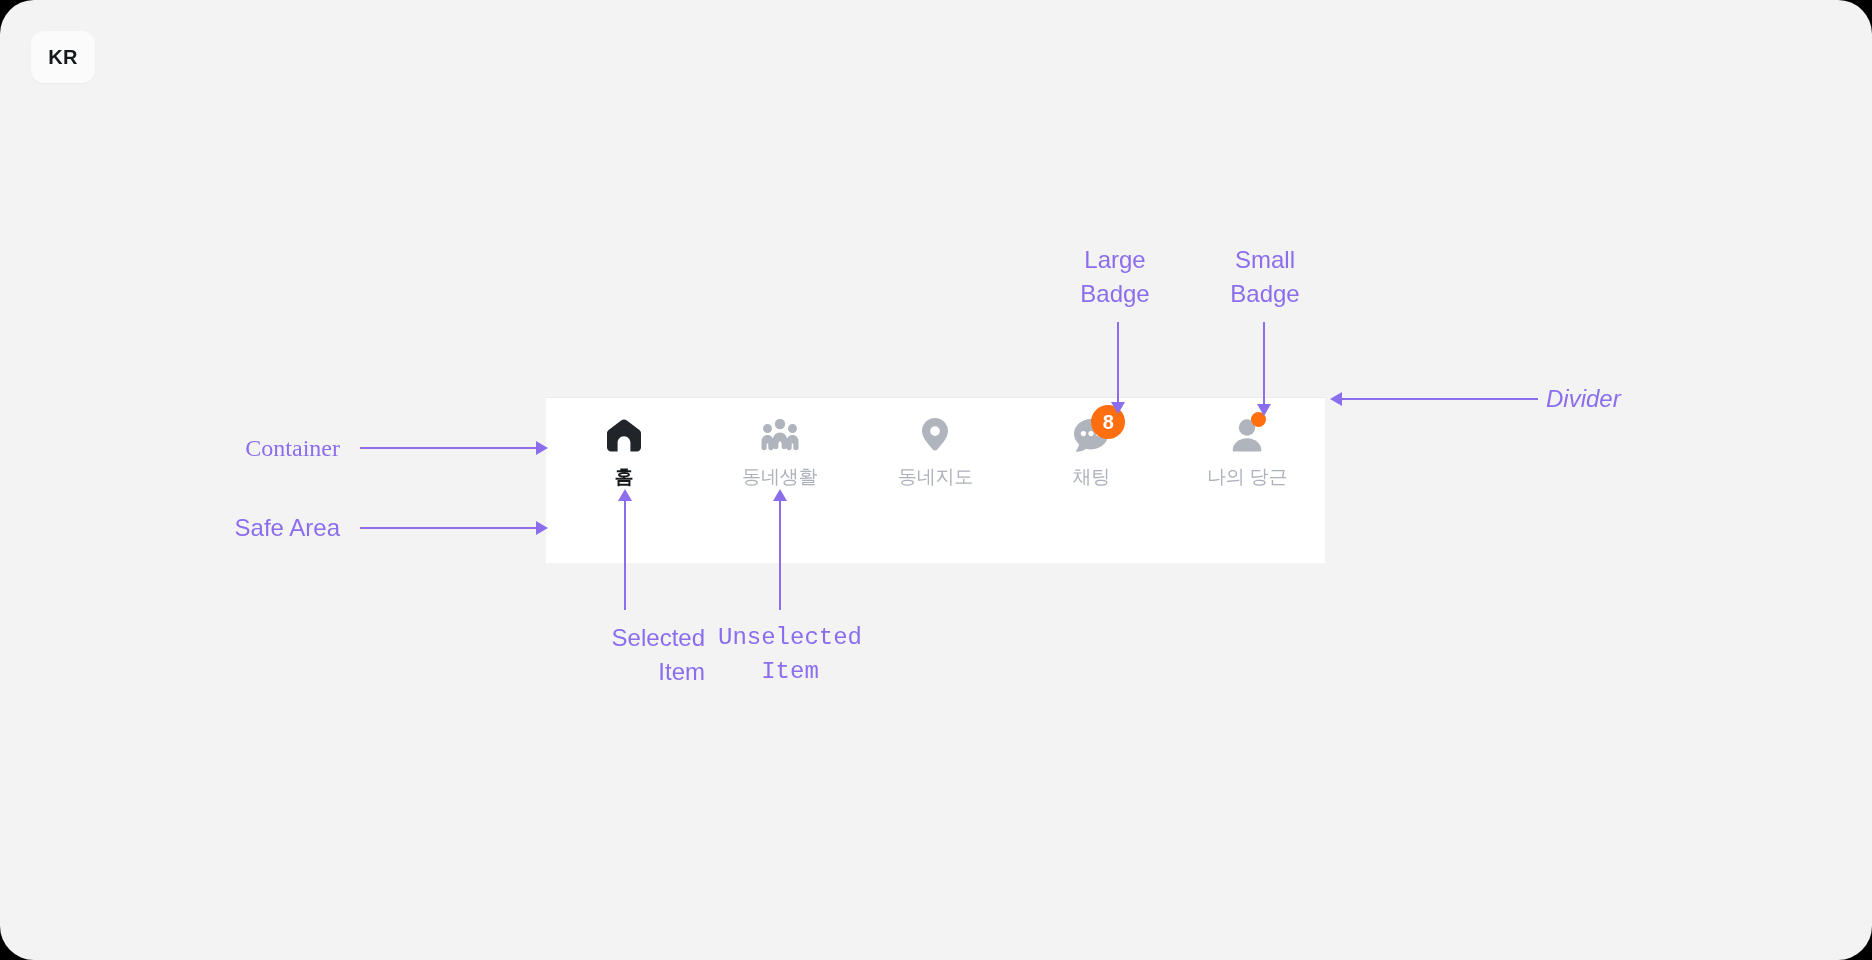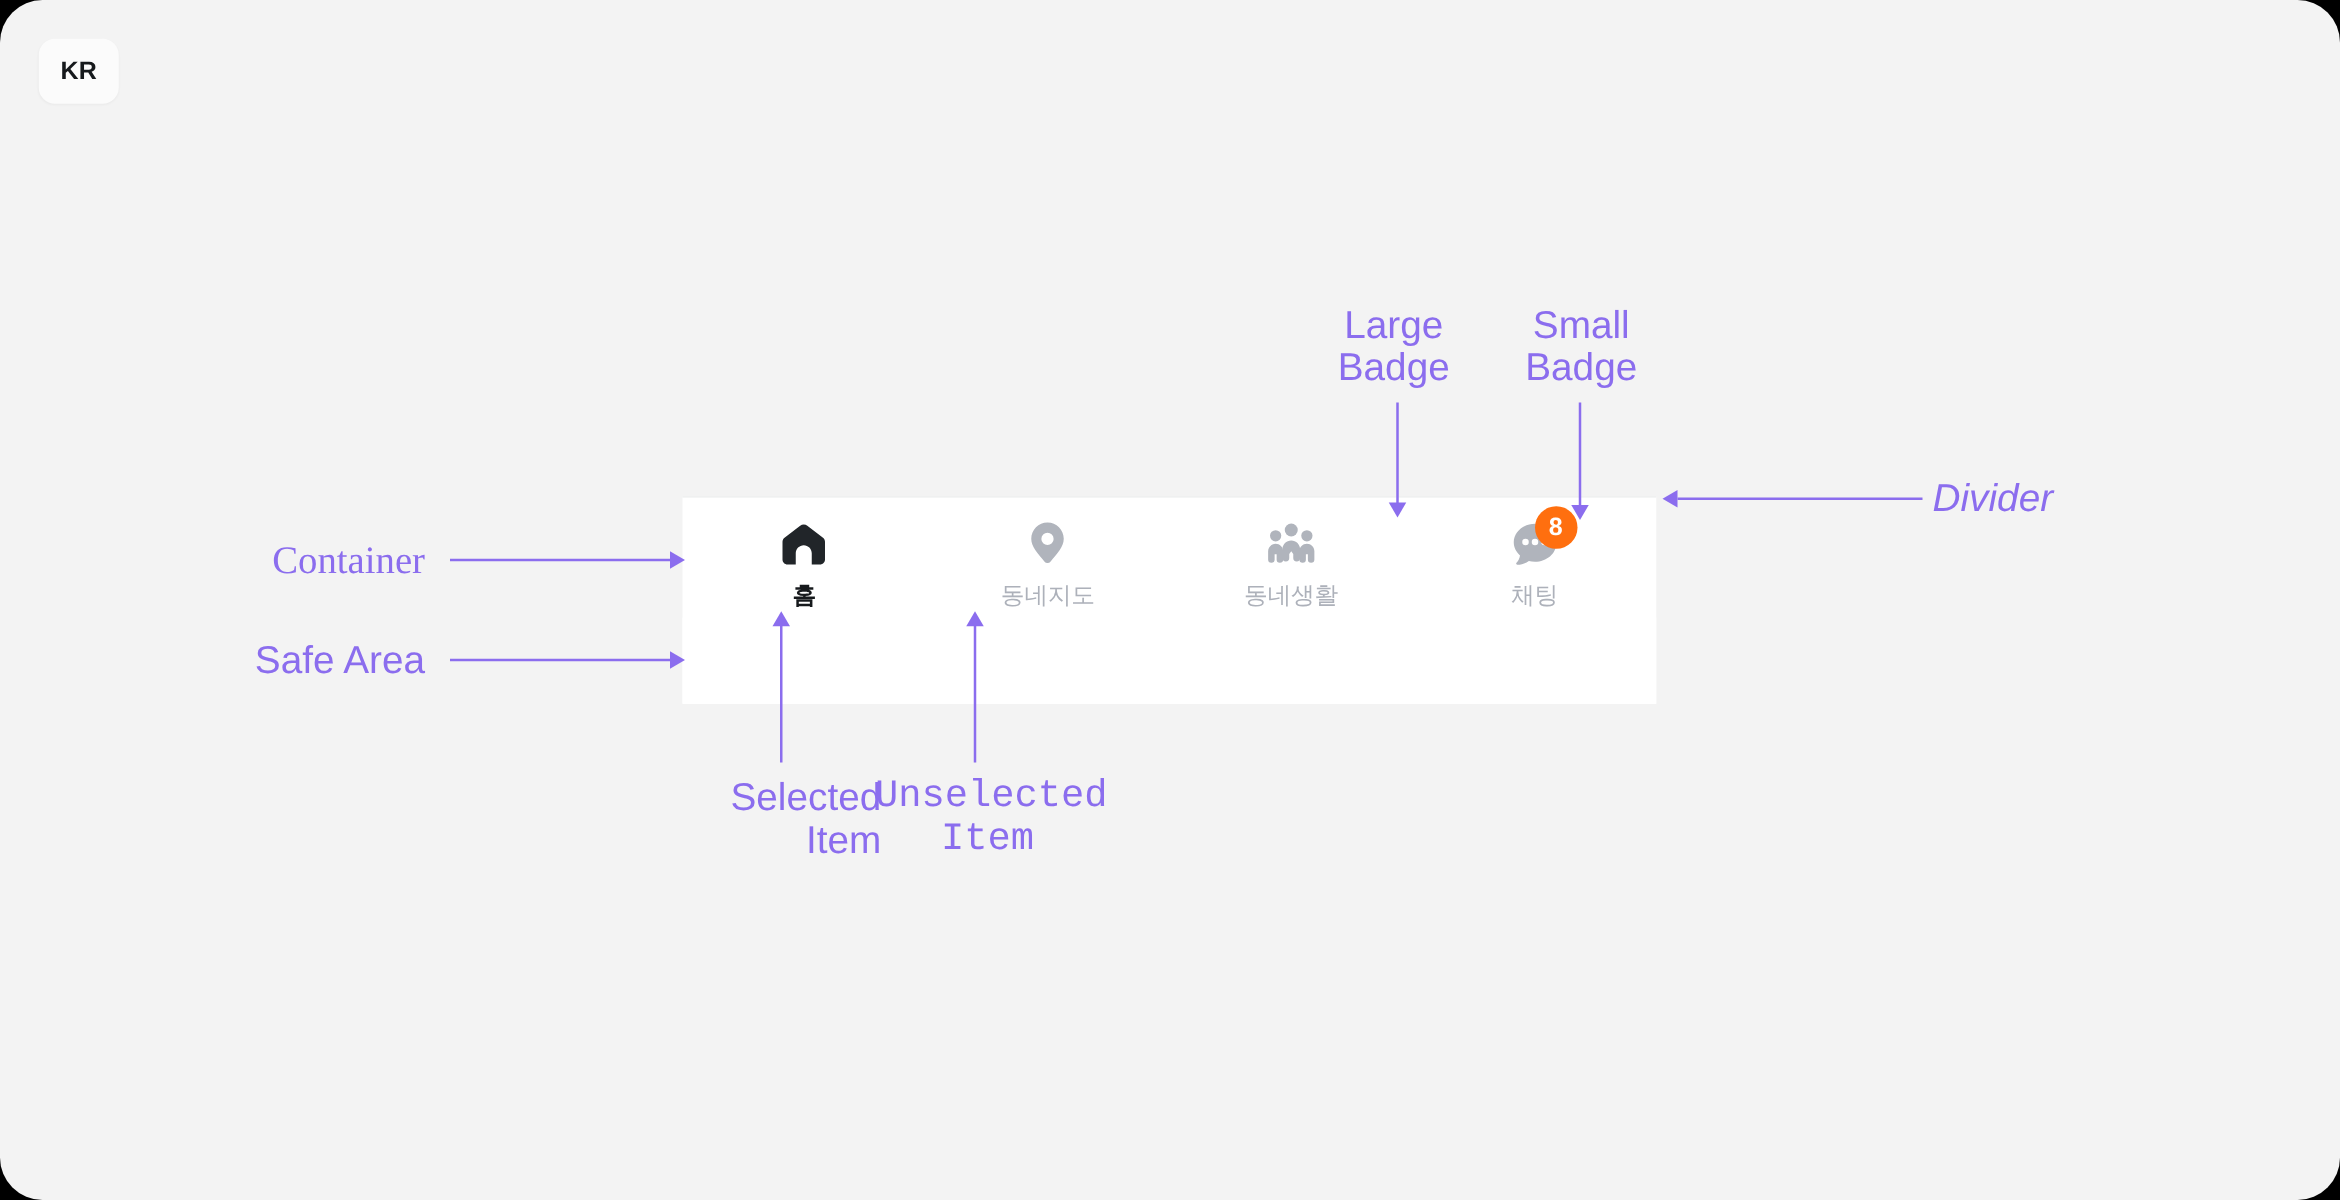--- a/index.html
+++ b/index.html
@@ -134,21 +134,21 @@
     width: 15px;
     height: 15px;
     border-radius: 50%;
     background: #ff6f0f;
   }
 
   
   .anno-label {
     position: absolute;
     color: #8b6dee;
-    font-size: 31px;
+    font-size: 24px;
     line-height: 34px;
     white-space: pre-line;
   }
   .anno-line {
     position: absolute;
     background: #8b6dee;
   }
   .anno-line.h { height: 2px; }
   .anno-line.v { width: 2px; }
   .anno-arrow {
@@ -200,53 +200,63 @@
           <svg width="48" height="48" viewBox="0 0 48 48" aria-hidden="true">
             <path d="M24 8.5c-1.05 0-2.02.38-2.86 1.02L8.6 19.1C7.6 19.9 7 21.1 7 22.4v14.1c0 2.2 1.8 4 4 4h6.6V31.6c0-3.5 2.85-6.4 6.4-6.4s6.4 2.9 6.4 6.4v8.9H37c2.2 0 4-1.8 4-4V22.4c0-1.3-.6-2.5-1.6-3.3l-12.54-9.58A4.67 4.67 0 0 0 24 8.5z" fill="#212529"></path>
           </svg>
         </div>
         <div class="nav-label">홈</div>
       </div>
 
       <div class="nav-item">
         <div class="nav-icon-wrap">
           <svg width="48" height="48" viewBox="0 0 48 48" aria-hidden="true">
-            <path d="M24 7c-7.2 0-13 5.8-13 13 0 3.1 1.3 6.1 3.2 8.9 2.2 3.3 5.1 6.4 7.3 9.3a3.1 3.1 0 0 0 5 0c2.2-2.9 5.1-6 7.3-9.3 1.9-2.8 3.2-5.8 3.2-8.9 0-7.2-5.8-13-13-13zm0 8.2a4.9 4.9 0 1 1 0 9.8 4.9 4.9 0 0 1 0-9.8z" fill="#b0b4bc"></path>
-          </svg>
-        </div>
-        <div class="nav-label">동네지도</div>
-      </div>
-
-      <div class="nav-item">
-        <div class="nav-icon-wrap">
-          <svg width="48" height="48" viewBox="0 0 48 48" aria-hidden="true">
             <circle cx="24" cy="13" r="5.2" fill="#b0b4bc"></circle>
             <circle cx="11.5" cy="17.6" r="4.5" fill="#b0b4bc"></circle>
             <circle cx="36.5" cy="17.6" r="4.5" fill="#b0b4bc"></circle>
             <path d="M11.5 24c-3.3 0-6 2.7-6 6v6.6a2.6 2.6 0 0 0 5.2 0v-4.2h1.6v4.2a2.6 2.6 0 0 0 5.2 0V30c0-3.3-2.7-6-6-6z" fill="#b0b4bc"></path>
             <path d="M36.5 24c-3.3 0-6 2.7-6 6v6.6a2.6 2.6 0 0 0 5.2 0v-4.2h1.6v4.2a2.6 2.6 0 0 0 5.2 0V30c0-3.3-2.7-6-6-6z" fill="#b0b4bc"></path>
             <path d="M24 21.4c-3.9 0-7.1 3.2-7.1 7.1v6.9a2.75 2.75 0 0 0 5.5 0v-3.3l1.6-2.1 1.6 2.1v3.3a2.75 2.75 0 0 0 5.5 0v-6.9c0-3.9-3.2-7.1-7.1-7.1z" fill="#b0b4bc"></path>
           </svg>
         </div>
         <div class="nav-label">동네생활</div>
       </div>
 
       <div class="nav-item">
         <div class="nav-icon-wrap">
           <svg width="48" height="48" viewBox="0 0 48 48" aria-hidden="true">
+            <path d="M24 7c-7.2 0-13 5.8-13 13 0 3.1 1.3 6.1 3.2 8.9 2.2 3.3 5.1 6.4 7.3 9.3a3.1 3.1 0 0 0 5 0c2.2-2.9 5.1-6 7.3-9.3 1.9-2.8 3.2-5.8 3.2-8.9 0-7.2-5.8-13-13-13zm0 8.2a4.9 4.9 0 1 1 0 9.8 4.9 4.9 0 0 1 0-9.8z" fill="#b0b4bc"></path>
+          </svg>
+        </div>
+        <div class="nav-label">동네지도</div>
+      </div>
+
+      <div class="nav-item">
+        <div class="nav-icon-wrap">
+          <svg width="48" height="48" viewBox="0 0 48 48" aria-hidden="true">
             <path d="M24 8C14.6 8 7 14.6 7 22.8c0 4.1 1.9 7.8 5 10.5-.3 2.3-1.3 4.4-2.8 5.9-.6.6-.2 1.6.7 1.6 3.6 0 6.8-1.3 9.2-3 1.5.4 3.1.6 4.9.6 9.4 0 17-6.6 17-14.6S33.4 8 24 8z" fill="#b0b4bc"></path>
             <circle cx="16.4" cy="22.6" r="2.6" fill="#ffffff"></circle>
             <circle cx="24" cy="22.6" r="2.6" fill="#ffffff"></circle>
             <circle cx="31.6" cy="22.6" r="2.6" fill="#ffffff"></circle>
           </svg>
           <div class="badge-large">8</div>
         </div>
         <div class="nav-label">채팅</div>
       </div>
 
+      <div class="nav-item">
+        <div class="nav-icon-wrap">
+          <svg width="48" height="48" viewBox="0 0 48 48" aria-hidden="true">
+            <circle cx="24" cy="16.5" r="8.2" fill="#b0b4bc"></circle>
+            <path d="M24 27.2c-7.9 0-14.3 5.4-14.3 12 0 .8.7 1.4 1.5 1.4h25.6c.8 0 1.5-.6 1.5-1.4 0-6.6-6.4-12-14.3-12z" fill="#b0b4bc"></path>
+          </svg>
+          <div class="badge-small"></div>
+        </div>
+        <div class="nav-label">나의 당근</div>
+      </div>
 
     </div>
 
     <div id="nav-safe-area"></div>
   </div>
 
   <div class="anno-label ta-right" style="left:180px; top:431px; width:160px;font-family:Liberation Serif, serif;">Container</div>
   <div class="anno-line h" style="left:360px; top:447px; width:178px;"></div>
   <div class="anno-arrow right" style="left:536px; top:441px;"></div>
 

